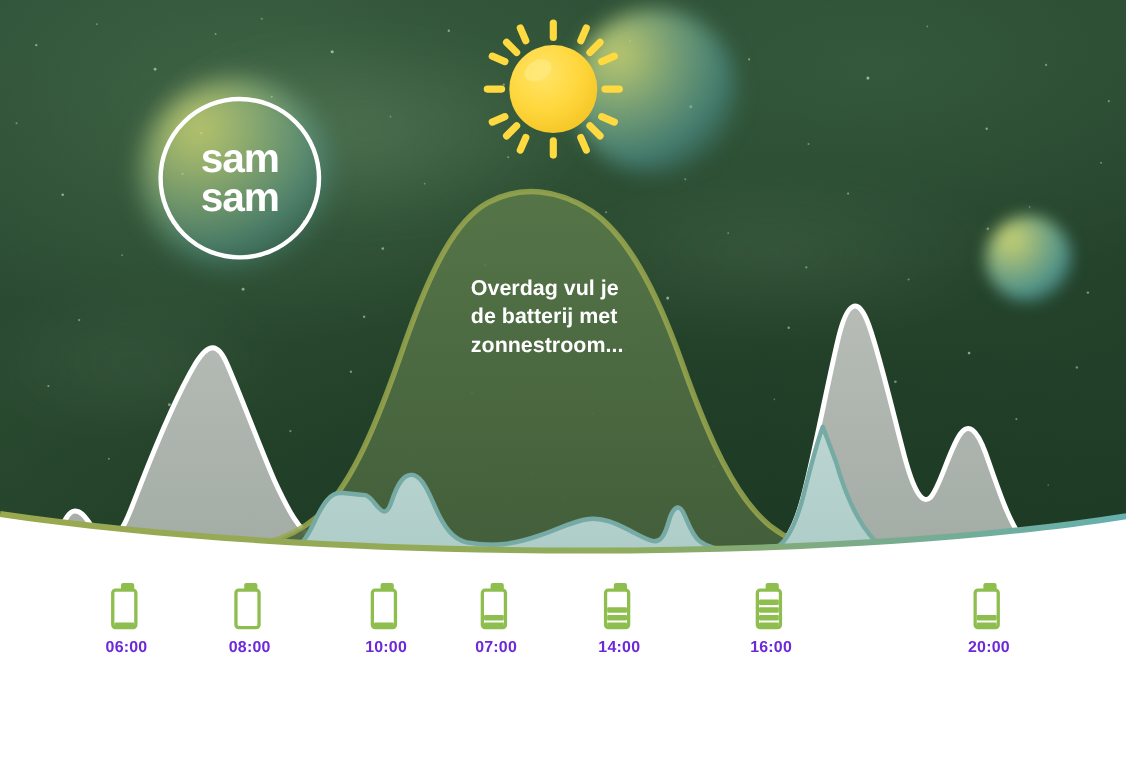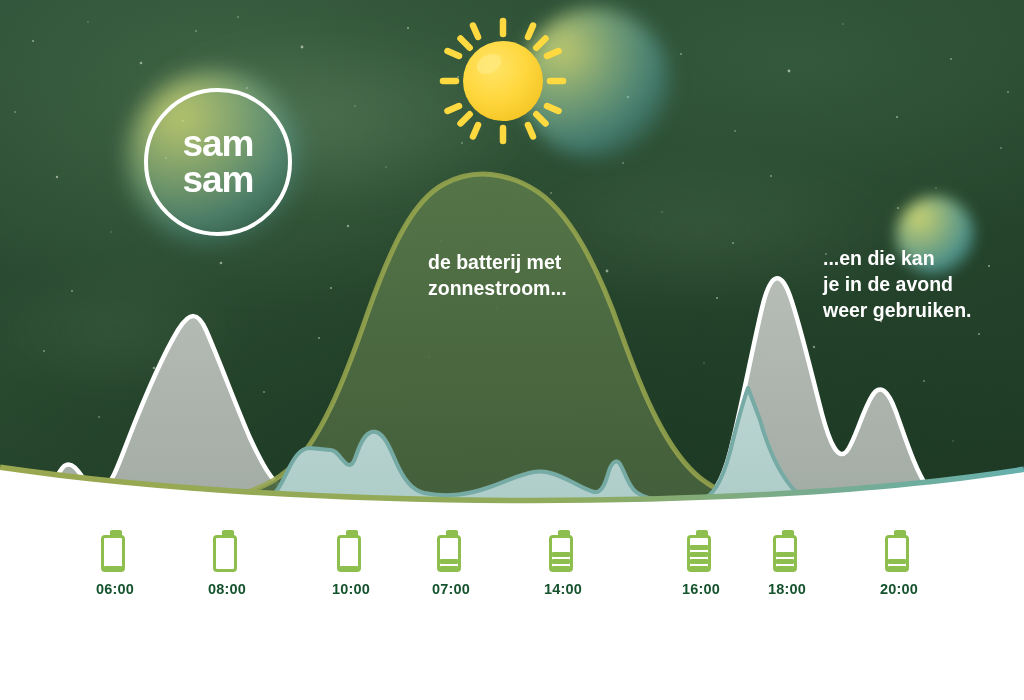--- a/index.html
+++ b/index.html
@@ -60,21 +60,21 @@
   
   .footer{position:absolute;left:0;top:520px;width:1024px;height:180px;background:#fff;}
   .battery-row{position:absolute;left:0;top:10px;width:1024px;height:90px;}
   .battery-cell{position:absolute;width:110px;text-align:center;}
   .battery-ico{width:28px;height:44px;margin:0 auto;position:relative;}
   .batt-body{position:absolute;left:0;top:5px;width:24px;height:37px;
     border:3px solid #8ebe4d;border-radius:4px;box-sizing:border-box;}
   .batt-cap{position:absolute;left:9px;top:0;width:12px;height:6px;background:#8ebe4d;border-radius:2px 2px 0 0;}
   .batt-bars{position:absolute;left:3px;bottom:3px;width:18px;display:flex;flex-direction:column-reverse;gap:2px;}
   .batt-bar{height:5px;background:#8ebe4d;border-radius:1px;}
-  .battery-label{margin-top:7px;font-size:14.5px;font-weight:700;color:#14532d;letter-spacing:.2px;}
+  .battery-label{margin-top:7px;font-size:14.5px;font-weight:700;color:#6d28d9;letter-spacing:.2px;}
 </style>
 </head>
 <body>
 
 <div id="infographic">
 
   <div class="sky-wrap">
     <div class="sky-base"></div>
 
     <svg class="stars" viewBox="0 0 1024 520" preserveAspectRatio="none">
@@ -309,28 +309,24 @@
       <path d="M0,470 C300,514 760,514 1024,472 L1024,522 L0,522 Z" fill="#ffffff"></path>
     </svg>
   </div>
 
   <div class="logo">
     <div class="logo-line">sam</div>
     <div class="logo-line">sam</div>
   </div>
 
   <div class="callout callout-left">
+    <div>Overdag vul je</div>
     <div>de batterij met</div>
     <div>zonnestroom...</div>
   </div>
-  <div class="callout callout-right">
-    <div>...en die kan</div>
-    <div>je in de avond</div>
-    <div>weer gebruiken.</div>
-  </div>
 
   <div class="footer">
 
     <div class="battery-row" id="battery-row">
         <div class="battery-cell" style="left: 60px;">
           <div class="battery-ico">
             <div class="batt-cap"></div>
             <div class="batt-body"></div>
             <div class="batt-bars">
               <div class="batt-bar"></div>
@@ -385,32 +381,20 @@
             <div class="batt-body"></div>
             <div class="batt-bars">
               <div class="batt-bar"></div>
               <div class="batt-bar"></div>
               <div class="batt-bar"></div>
               <div class="batt-bar"></div>
             </div>
           </div>
           <div class="battery-label">16:00</div>
         </div>
-        <div class="battery-cell" style="left: 732px;">
-          <div class="battery-ico">
-            <div class="batt-cap"></div>
-            <div class="batt-body"></div>
-            <div class="batt-bars">
-              <div class="batt-bar"></div>
-              <div class="batt-bar"></div>
-              <div class="batt-bar"></div>
-            </div>
-          </div>
-          <div class="battery-label">18:00</div>
-        </div>
         <div class="battery-cell" style="left: 844px;">
           <div class="battery-ico">
             <div class="batt-cap"></div>
             <div class="batt-body"></div>
             <div class="batt-bars">
               <div class="batt-bar"></div>
               <div class="batt-bar"></div>
             </div>
           </div>
           <div class="battery-label">20:00</div>

